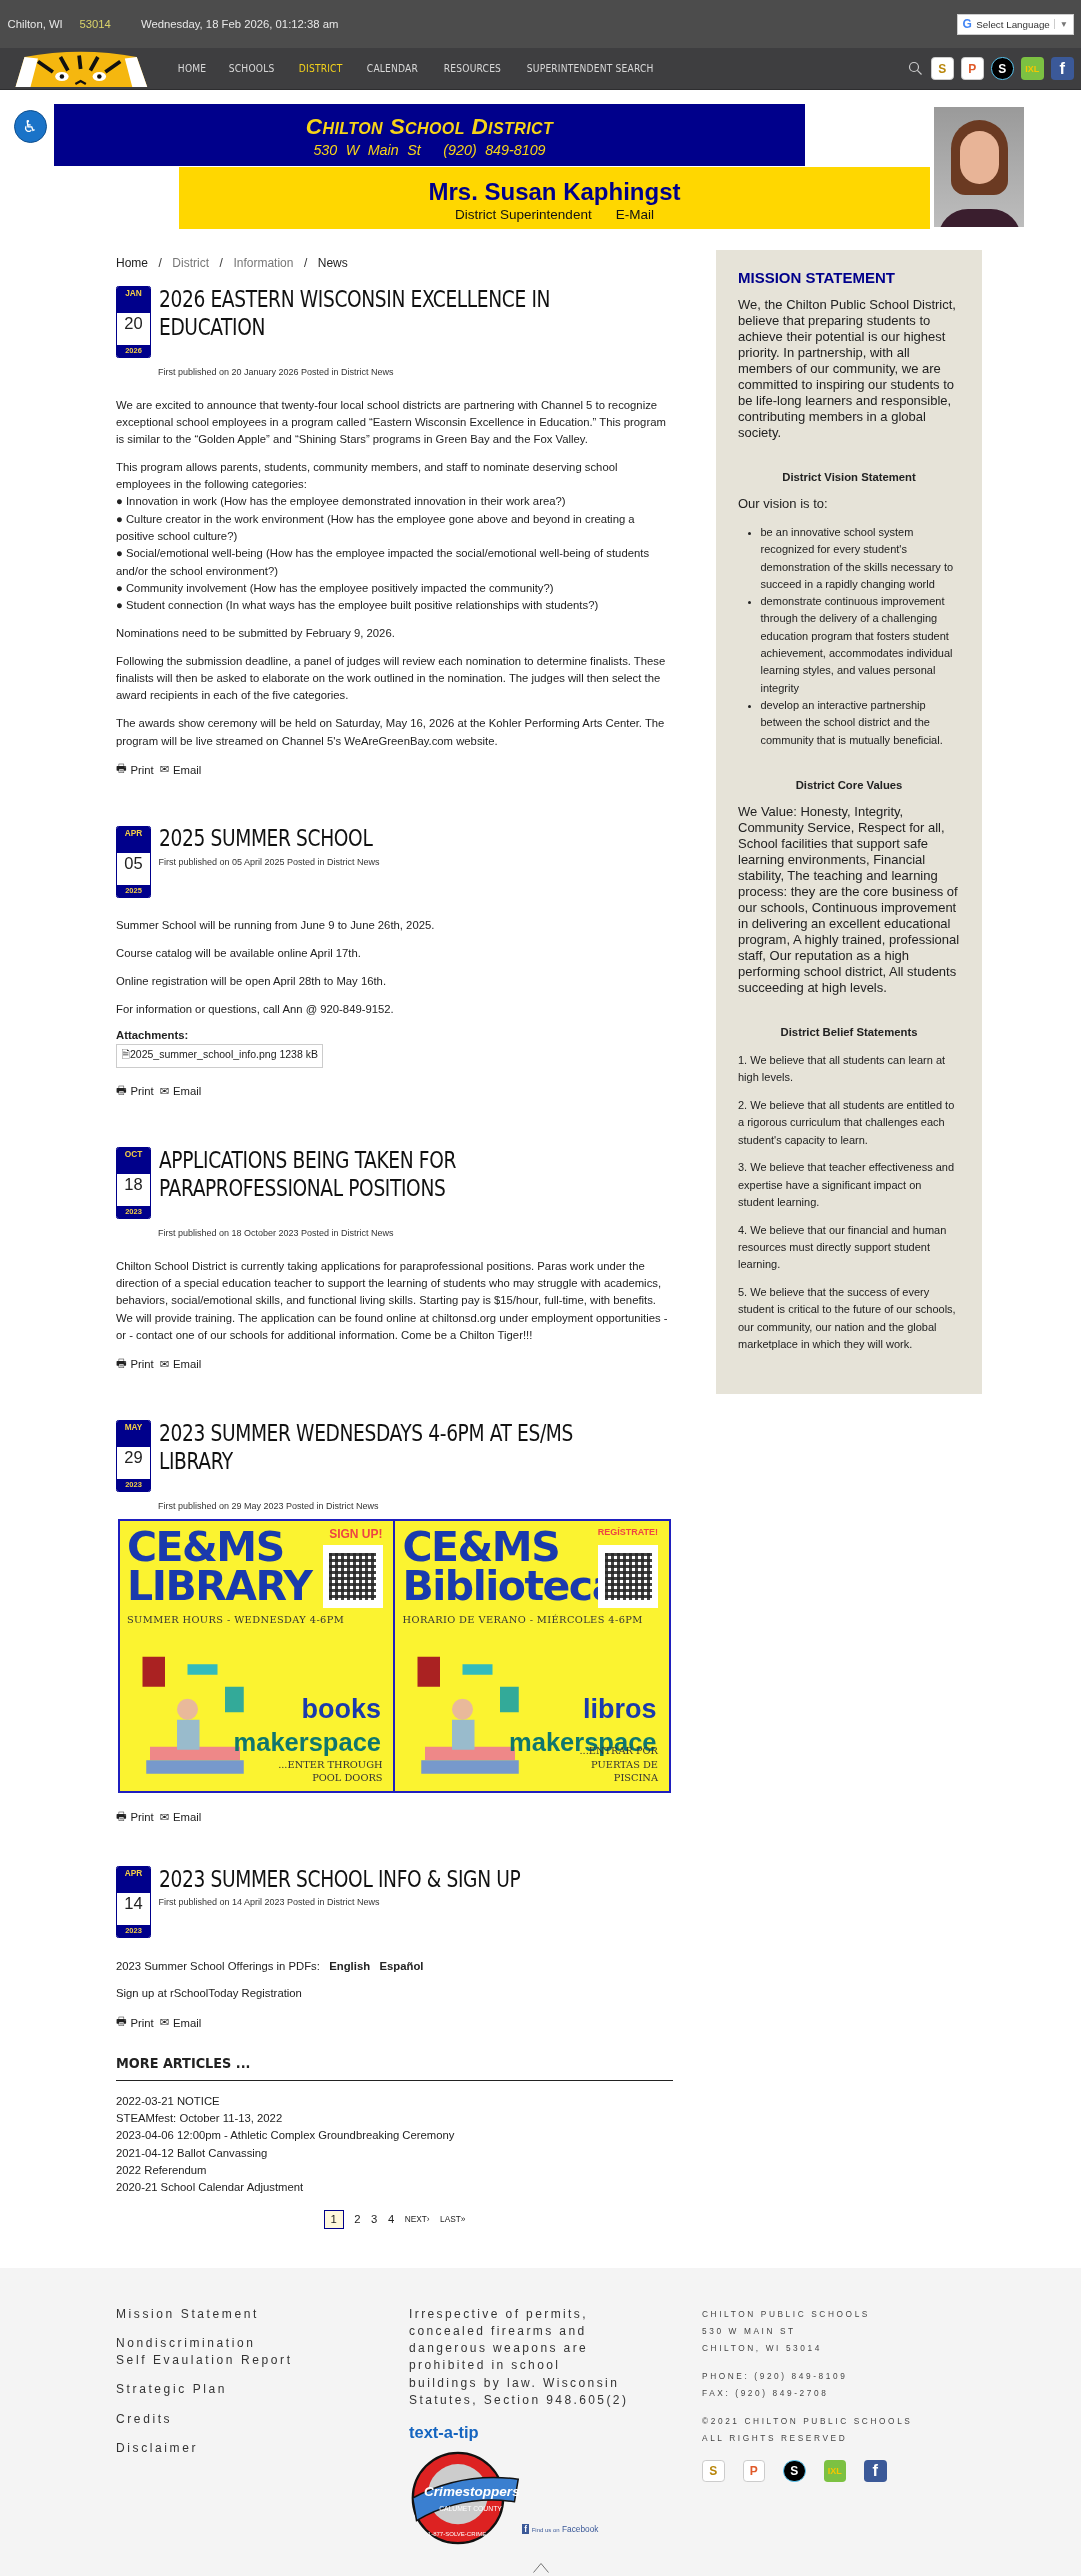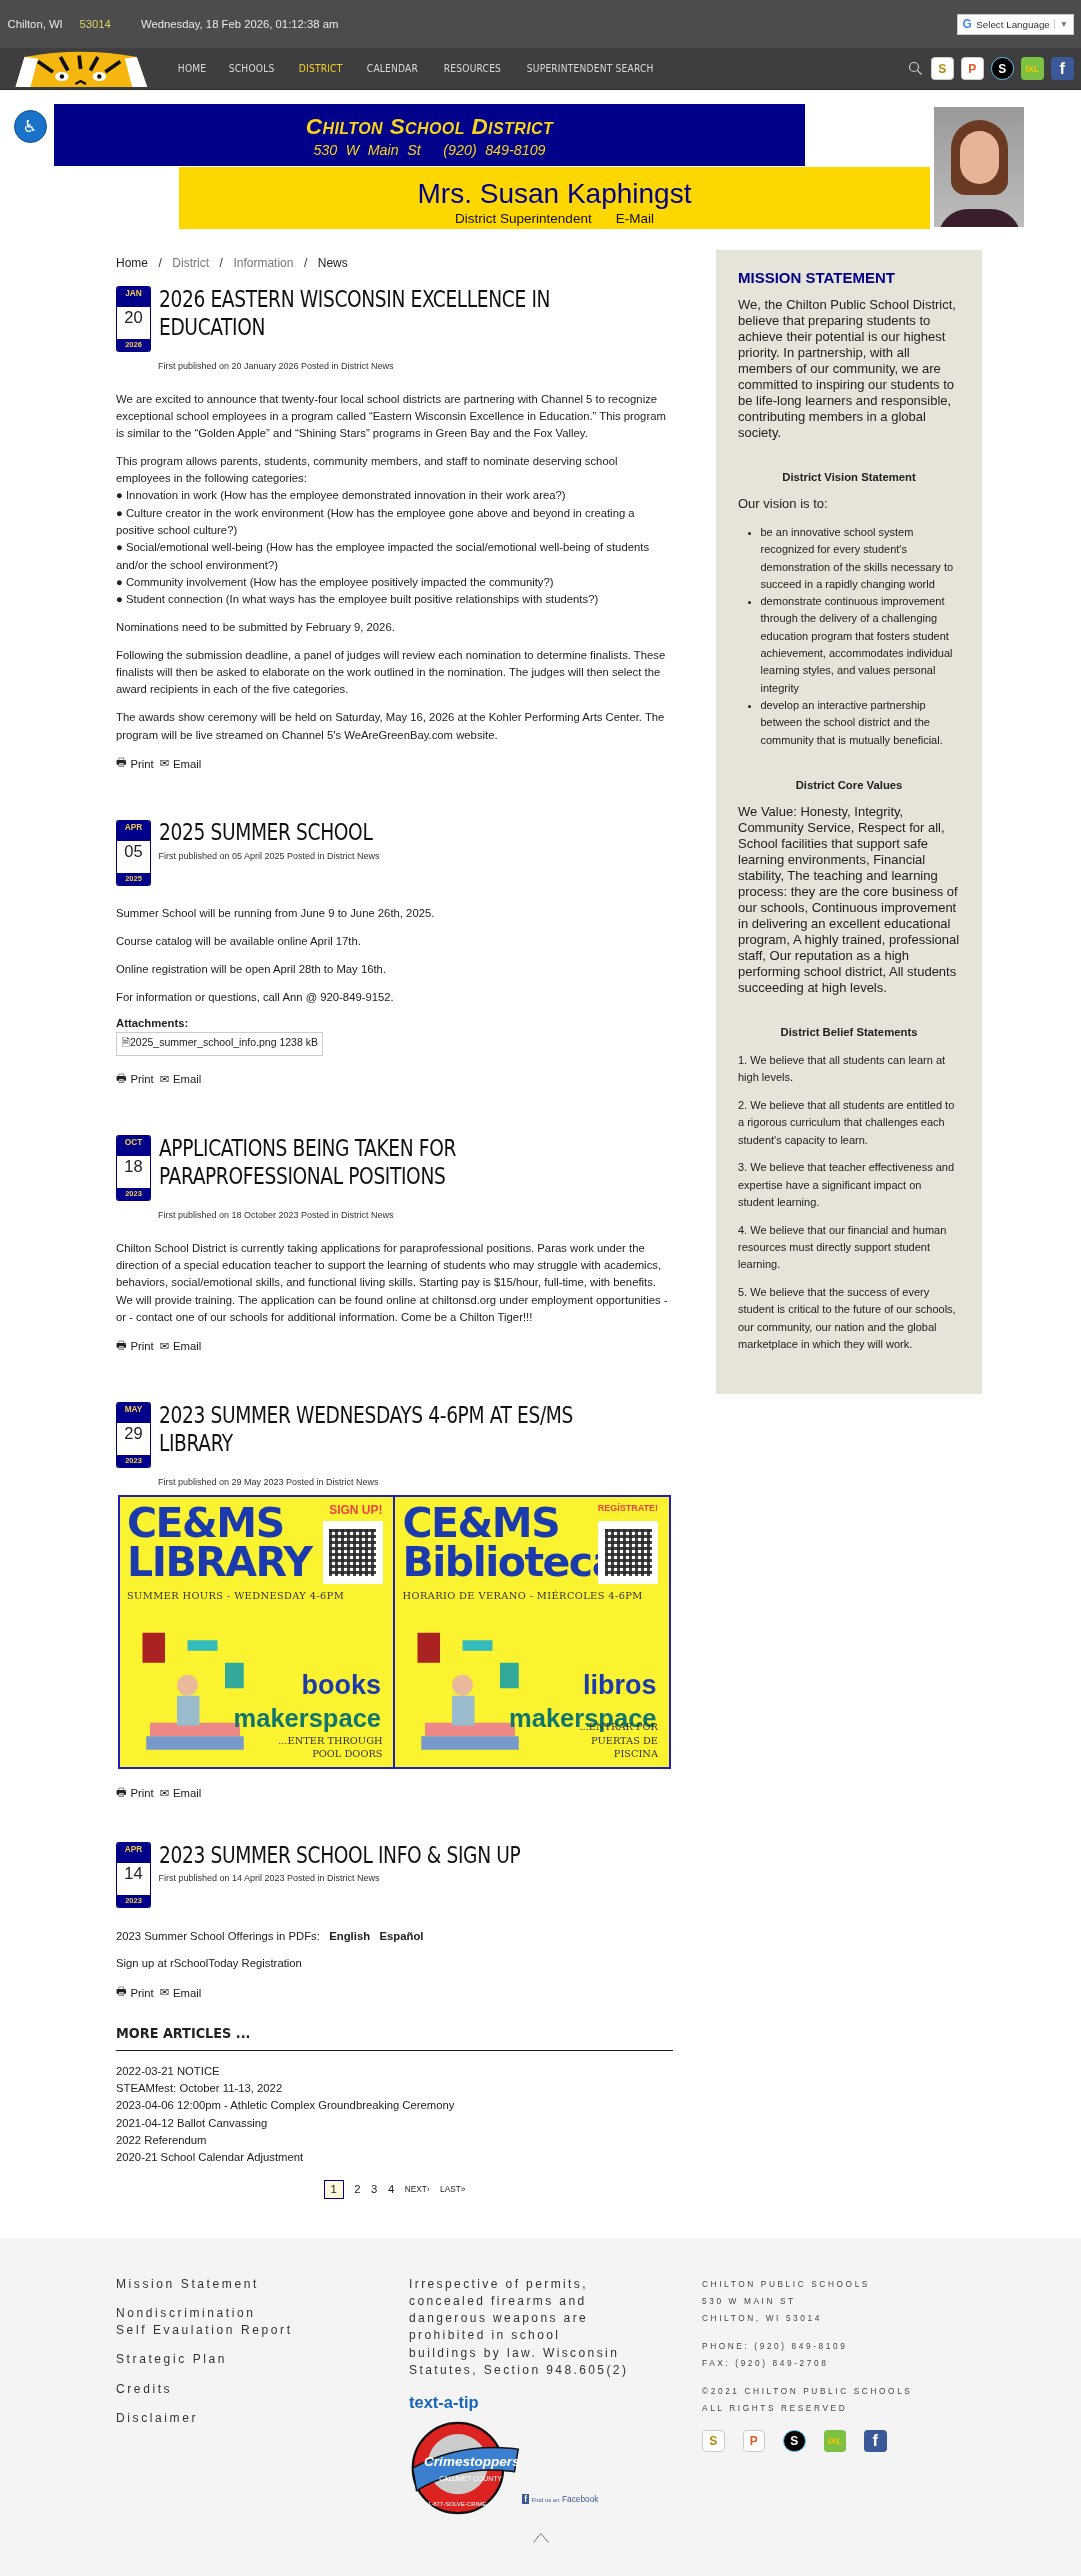--- a/index.html
+++ b/index.html
@@ -25,37 +25,37 @@
 .ic-s{background:#000;color:#fff;border-radius:50%;border:1.5px solid #5bc4ef}
 .ic-ixl{background:#7cc142;color:#f7c600;font-size:9px}
 .ic-fb{background:#3b5998;color:#fff;font-size:16.5px}
 .banner{position:relative;height:143px}
 .access{position:absolute;left:13.5px;top:19.5px;width:33px;height:33px;border-radius:50%;background:#1a73c8;border:1.5px solid #0e4f8f;display:flex;align-items:center;justify-content:center;color:#fff;font-size:16.5px}
 .blue-bar{position:absolute;left:54px;top:13.5px;width:751px;height:62px;background:#00008b;text-align:center;color:#f7d417}
 .blue-bar .t1{font-size:22.5px;font-weight:bold;font-style:italic;letter-spacing:0.4px;margin-top:10.5px;font-variant:small-caps}
 .blue-bar .t2{font-size:14.3px;font-style:italic;margin-top:1.5px;word-spacing:4.5px}
 .blue-bar .t2 span{margin:0 11.3px}
 .yellow-bar{position:absolute;left:179px;top:77px;width:751px;height:62px;background:#ffd700;text-align:center;color:#00008b}
-.yellow-bar .n{font-size:28px;font-weight:normal;margin-top:10.5px}
+.yellow-bar .n{font-size:24px;font-weight:bold;margin-top:10.5px}
 .yellow-bar .r{font-size:13.5px;color:#111;margin-top:1.5px}
 .yellow-bar .r span{margin:0 12px}
 .photo{position:absolute;left:934px;top:16.5px;width:90px;height:120px;background:linear-gradient(#9a9a9a,#bdbdbd);overflow:hidden}
 .photo .hair{position:absolute;left:16.5px;top:13.5px;width:57px;height:75px;background:#6b3a22;border-radius:30px 30px 15px 15px}
 .photo .face{position:absolute;left:25.5px;top:24px;width:39px;height:53px;background:#e8b497;border-radius:19.5px}
 .photo .body{position:absolute;left:3.8px;top:83px;width:83px;height:45px;background:#3a1e2e;border-radius:30px 30px 0 0}
 .content{display:flex;padding:0 0 0 116px;gap:16px;margin-top:6px}
 .main{width:557px}
 .side{width:266px;margin-left:27px;background:#e6e3d8;padding:19.5px 22px 30px 22px;align-self:flex-start;margin-top:10.5px}
 .crumb{font-size:12px;padding:16.5px 0 15px;color:#222}
 .crumb .mut{color:#777}
 .crumb .sep{margin:0 10.5px;color:#333}
 .article{margin-bottom:45px}
 .ahead{display:flex;align-items:flex-start;gap:7.5px}
 .datebox{width:35px;border-radius:2.3px;overflow:hidden;border:1.5px solid #00008b;flex-shrink:0;text-align:center;margin-top:1.5px}
-.datebox .m{background:#00008b;color:#f5cf45;font-size:8.3px;font-weight:bold;height:20px;line-height:12px}
+.datebox .m{background:#00008b;color:#f5cf45;font-size:8.3px;font-weight:bold;height:26px;line-height:12px}
 .datebox .d{background:#fff;color:#222;font-size:16.5px;height:32px;line-height:20px}
 .datebox .y{background:#00008b;color:#f5cf45;font-size:7.5px;font-weight:bold;height:12px;line-height:12px}
 .atitle{font-family:"DejaVu Sans Condensed","DejaVu Sans",sans-serif;font-size:22.5px;line-height:28px;color:#111;font-weight:normal;letter-spacing:-0.4px;transform:scaleX(.92);transform-origin:left}
 .meta{font-size:9px;color:#333;margin:9px 0 0 42px}
 .body{font-size:11.3px;line-height:17.3px;color:#222;margin-top:19.5px}
 .body p{margin-bottom:10.5px}
 .body .bl{display:block}
 .actions{font-size:11.3px;margin-top:3px;display:flex;gap:3px;align-items:center}
 .actions span{display:inline-flex;align-items:center;gap:2.3px;margin-right:1.5px}
 .attach-label{font-weight:bold;font-size:11.3px;margin-top:4.5px}

